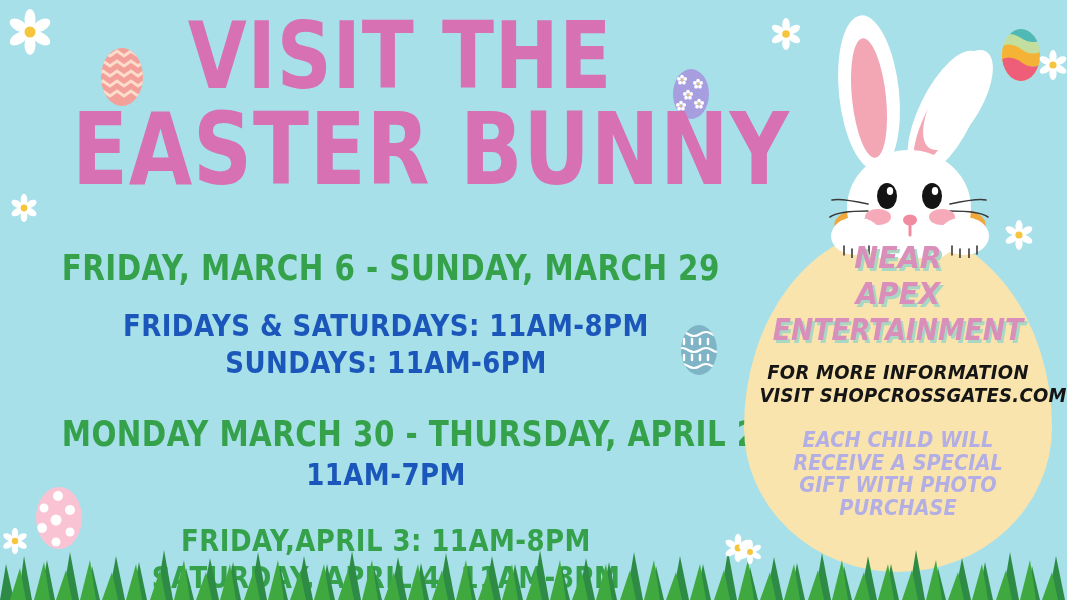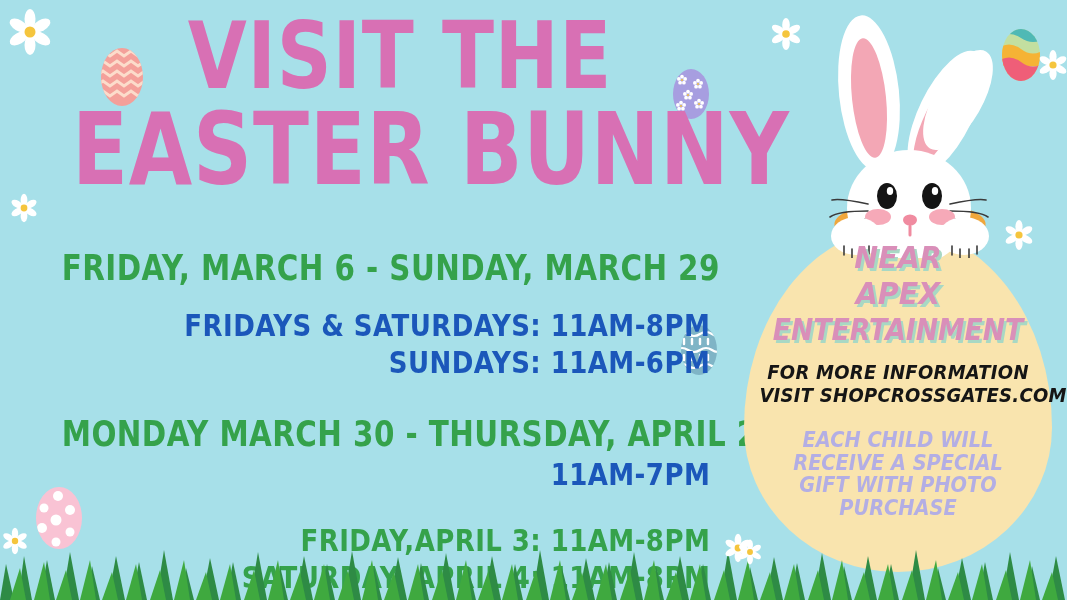--- a/index.html
+++ b/index.html
@@ -37,21 +37,21 @@
     white-space: nowrap;
   }
   .title-line.l1 { font-size: 93px; }
   .title-line.l2 { font-size: 100px; margin-top: 4px; }
 
   
   .schedule {
     position: absolute;
     left: 0; top: 248px;
     width: 772px;
-    text-align: right;
+    text-align: center;
   }
   .sched-line {
     font-family: "DejaVu Sans", sans-serif;
     font-weight: 700;
     white-space: nowrap;
     transform: scaleX(0.84);
     transform-origin: center center;
     line-height: 1.18;
   }
   .green { color: #35A24B; }

